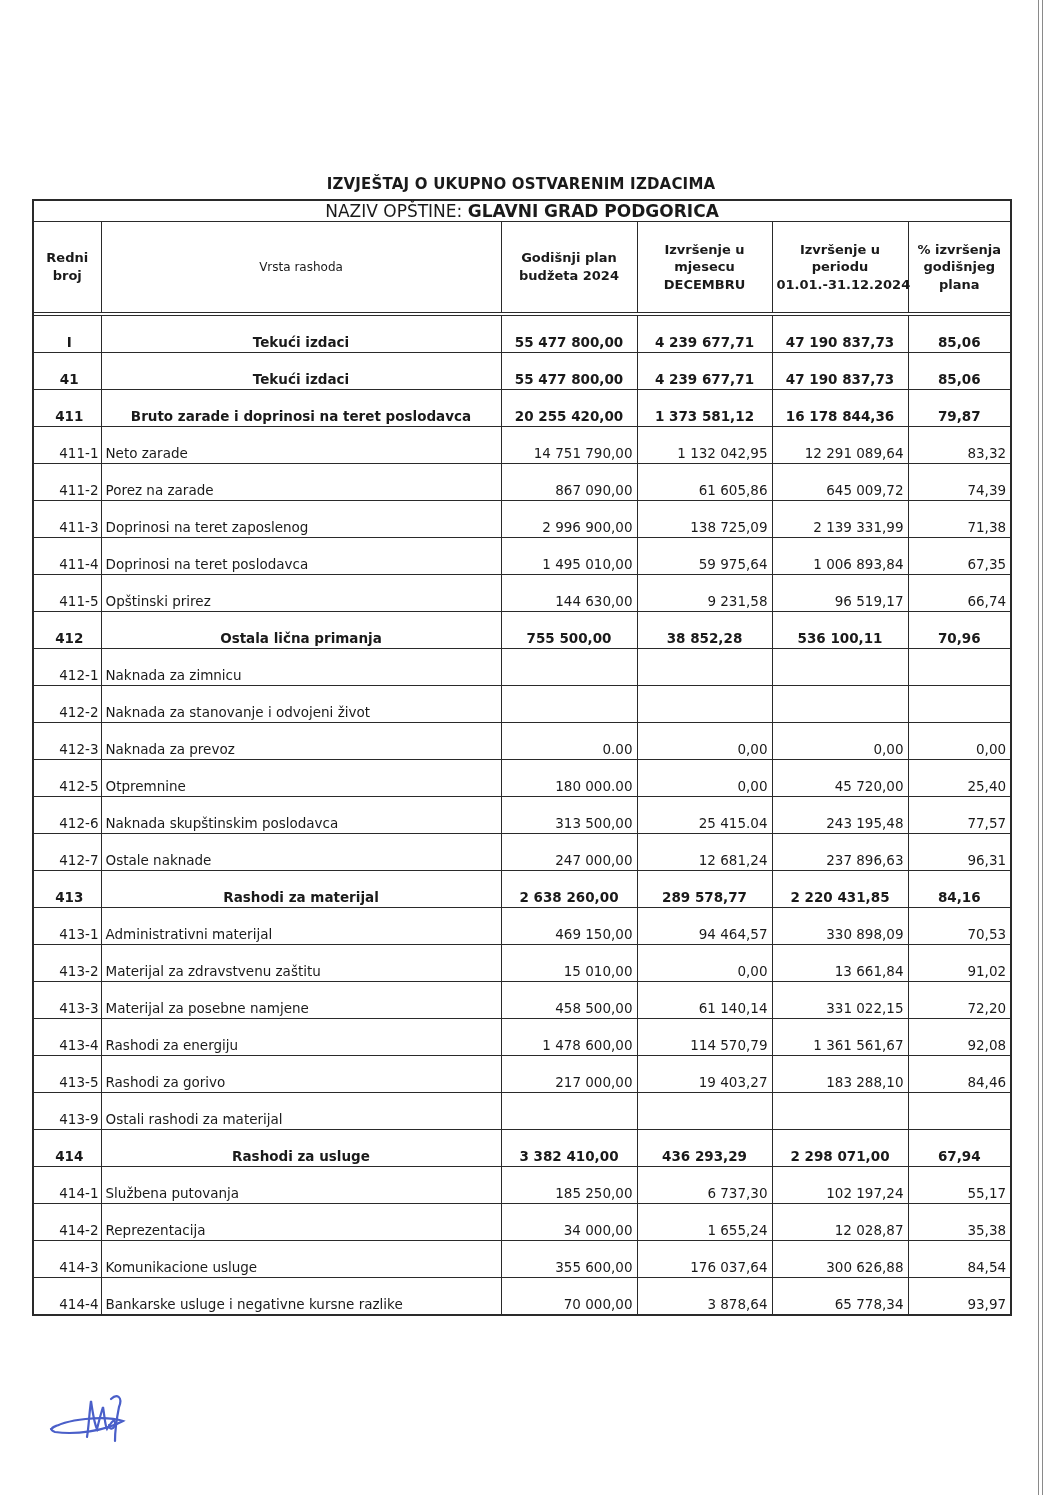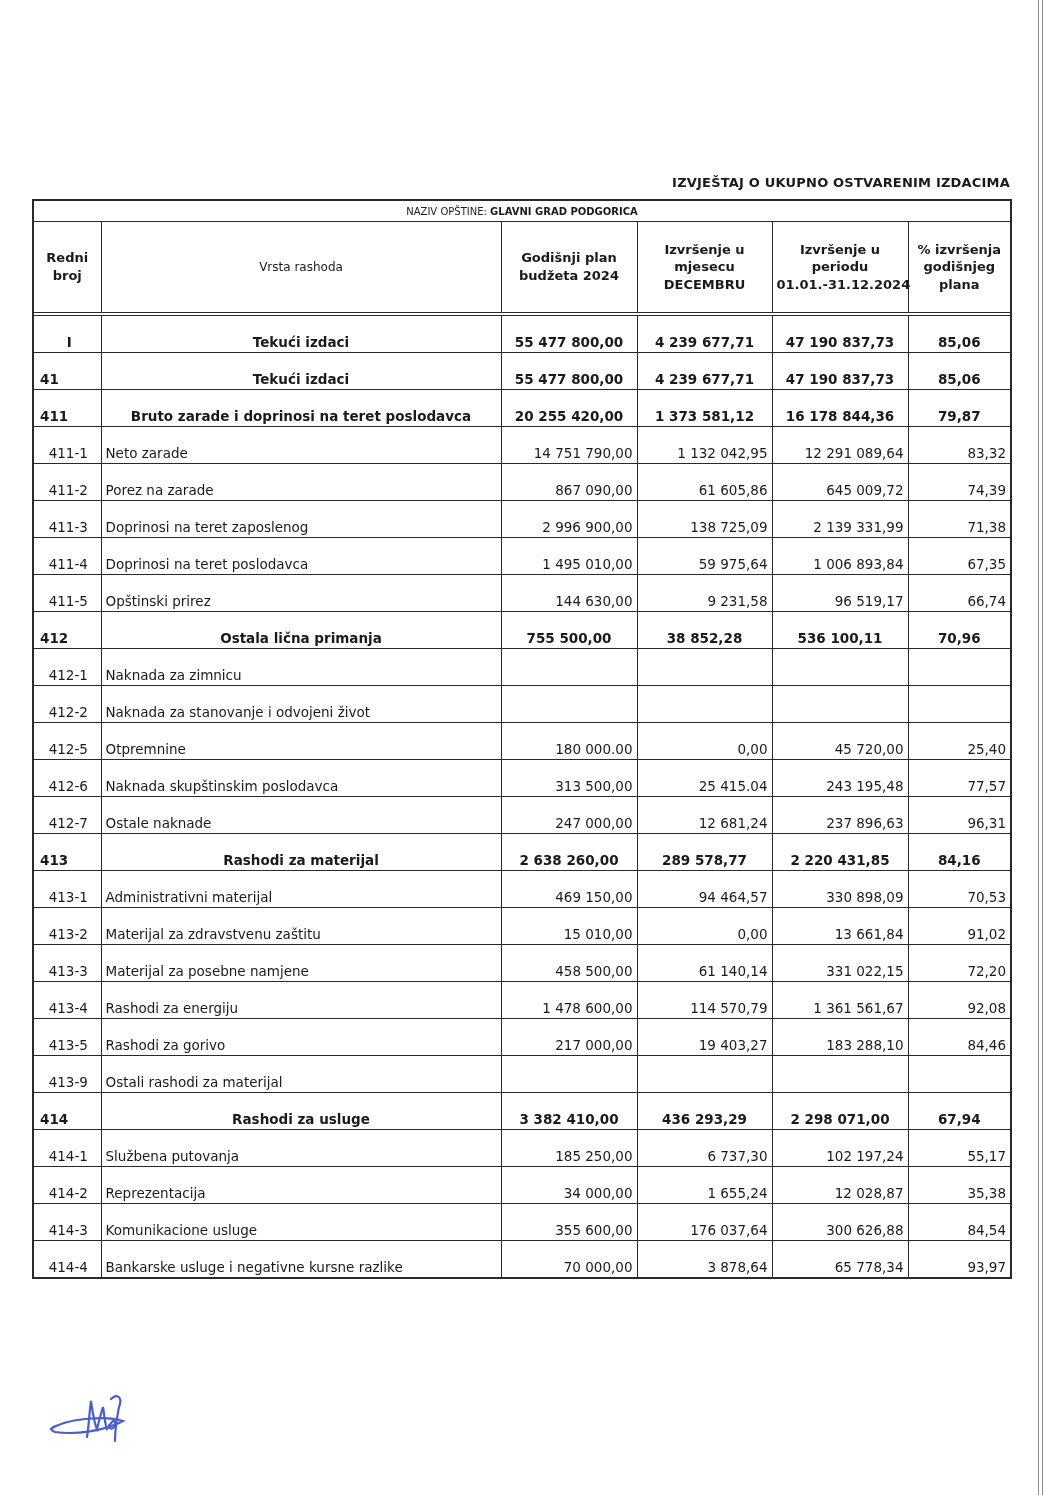--- a/index.html
+++ b/index.html
@@ -1,35 +1,35 @@
 <!DOCTYPE html>
 <html><head>
 <meta charset="utf-8">
 <style>
   html, body { margin: 0; padding: 0; background: #ffffff; }
   body { width: 1058px; height: 1495px; position: relative; overflow: hidden;
          font-family: "DejaVu Sans", sans-serif; color: #1a1a1a; }
   .scan-edge { position: absolute; left: 1038px; top: 0; width: 3px; height: 1495px;
                border-left: 1px solid #8a8a8a; border-right: 1px solid #8a8a8a; }
-  .title { position: absolute; left: 32px; width: 978px; top: 175px; text-align: right;
-           font-weight: bold; font-size: 13px; letter-spacing: 0.2px; }
+  .title { position: absolute; left: 32px; width: 978px; top: 175px; text-align: center;
+           font-weight: bold; font-size: 15px; letter-spacing: 0.2px; }
   table.report { position: absolute; left: 32px; top: 199px; width: 978px;
                  border-collapse: collapse; table-layout: fixed; }
   table.report td, table.report th { border: 1px solid #2a2a2a; padding: 0 4px; }
   table.report { border: 2px solid #2a2a2a; }
-  .municipality { text-align: center; font-size: 10px; height: 20px; font-weight: normal; }
+  .municipality { text-align: center; font-size: 17px; height: 20px; font-weight: normal; }
   .municipality b { font-weight: bold; }
   .hdr th { font-size: 13px; font-weight: bold; text-align: center; height: 90px; line-height: 1.35; }
   .hdr th.vrsta { font-weight: normal; font-size: 12px; }
   .hdr-sep td { height: 2px; padding: 0; border-top: 3px solid #2a2a2a; }
   tr.row td { height: 34px; font-size: 13.5px; vertical-align: bottom; padding-bottom: 2px; }
   tr.row td.num { text-align: right; }
-  tr.row td.code { text-align: center; padding-right: 2px; }
+  tr.row td.code { text-align: right; padding-right: 2px; }
   tr.row.bold td { font-weight: bold; text-align: center; }
-  tr.row.bold td.code { text-align: left; padding-left: 6px; }
+  tr.row.bold td.code { text-align: center; padding-left: 6px; }
   tr.row.center-code td.code { text-align: center; }
   .signature { position: absolute; left: 45px; top: 1385px; width: 110px; height: 70px; }
 </style>
 </head>
 <body>
 
 <div class="scan-edge"></div>
 
 <div class="title">IZVJEŠTAJ O UKUPNO OSTVARENIM IZDACIMA</div>
 
@@ -141,20 +141,28 @@
       </tr>
       <tr class="row">
         <td class="code">412-2</td>
         <td>Naknada za stanovanje i odvojeni život</td>
         <td class="num"></td>
         <td class="num"></td>
         <td class="num"></td>
         <td class="num"></td>
       </tr>
       <tr class="row">
+        <td class="code">412-3</td>
+        <td>Naknada za prevoz</td>
+        <td class="num">0.00</td>
+        <td class="num">0,00</td>
+        <td class="num">0,00</td>
+        <td class="num">0,00</td>
+      </tr>
+      <tr class="row">
         <td class="code">412-5</td>
         <td>Otpremnine</td>
         <td class="num">180 000.00</td>
         <td class="num">0,00</td>
         <td class="num">45 720,00</td>
         <td class="num">25,40</td>
       </tr>
       <tr class="row">
         <td class="code">412-6</td>
         <td>Naknada skupštinskim poslodavca</td>

